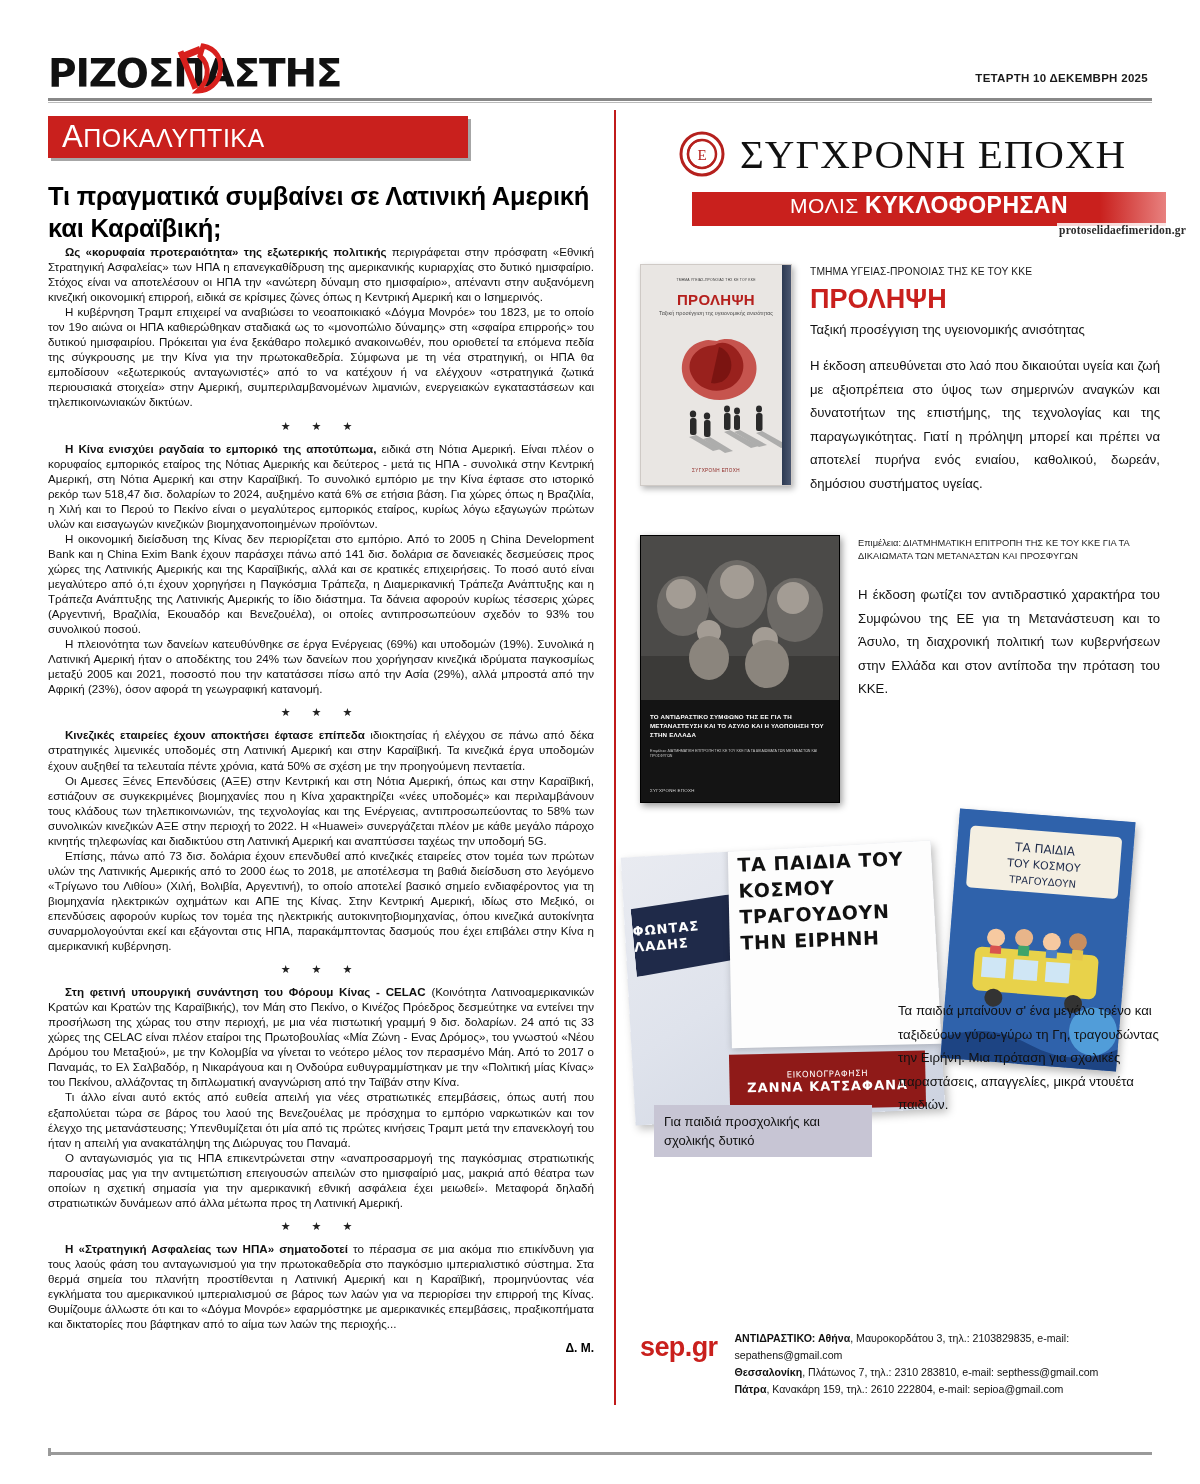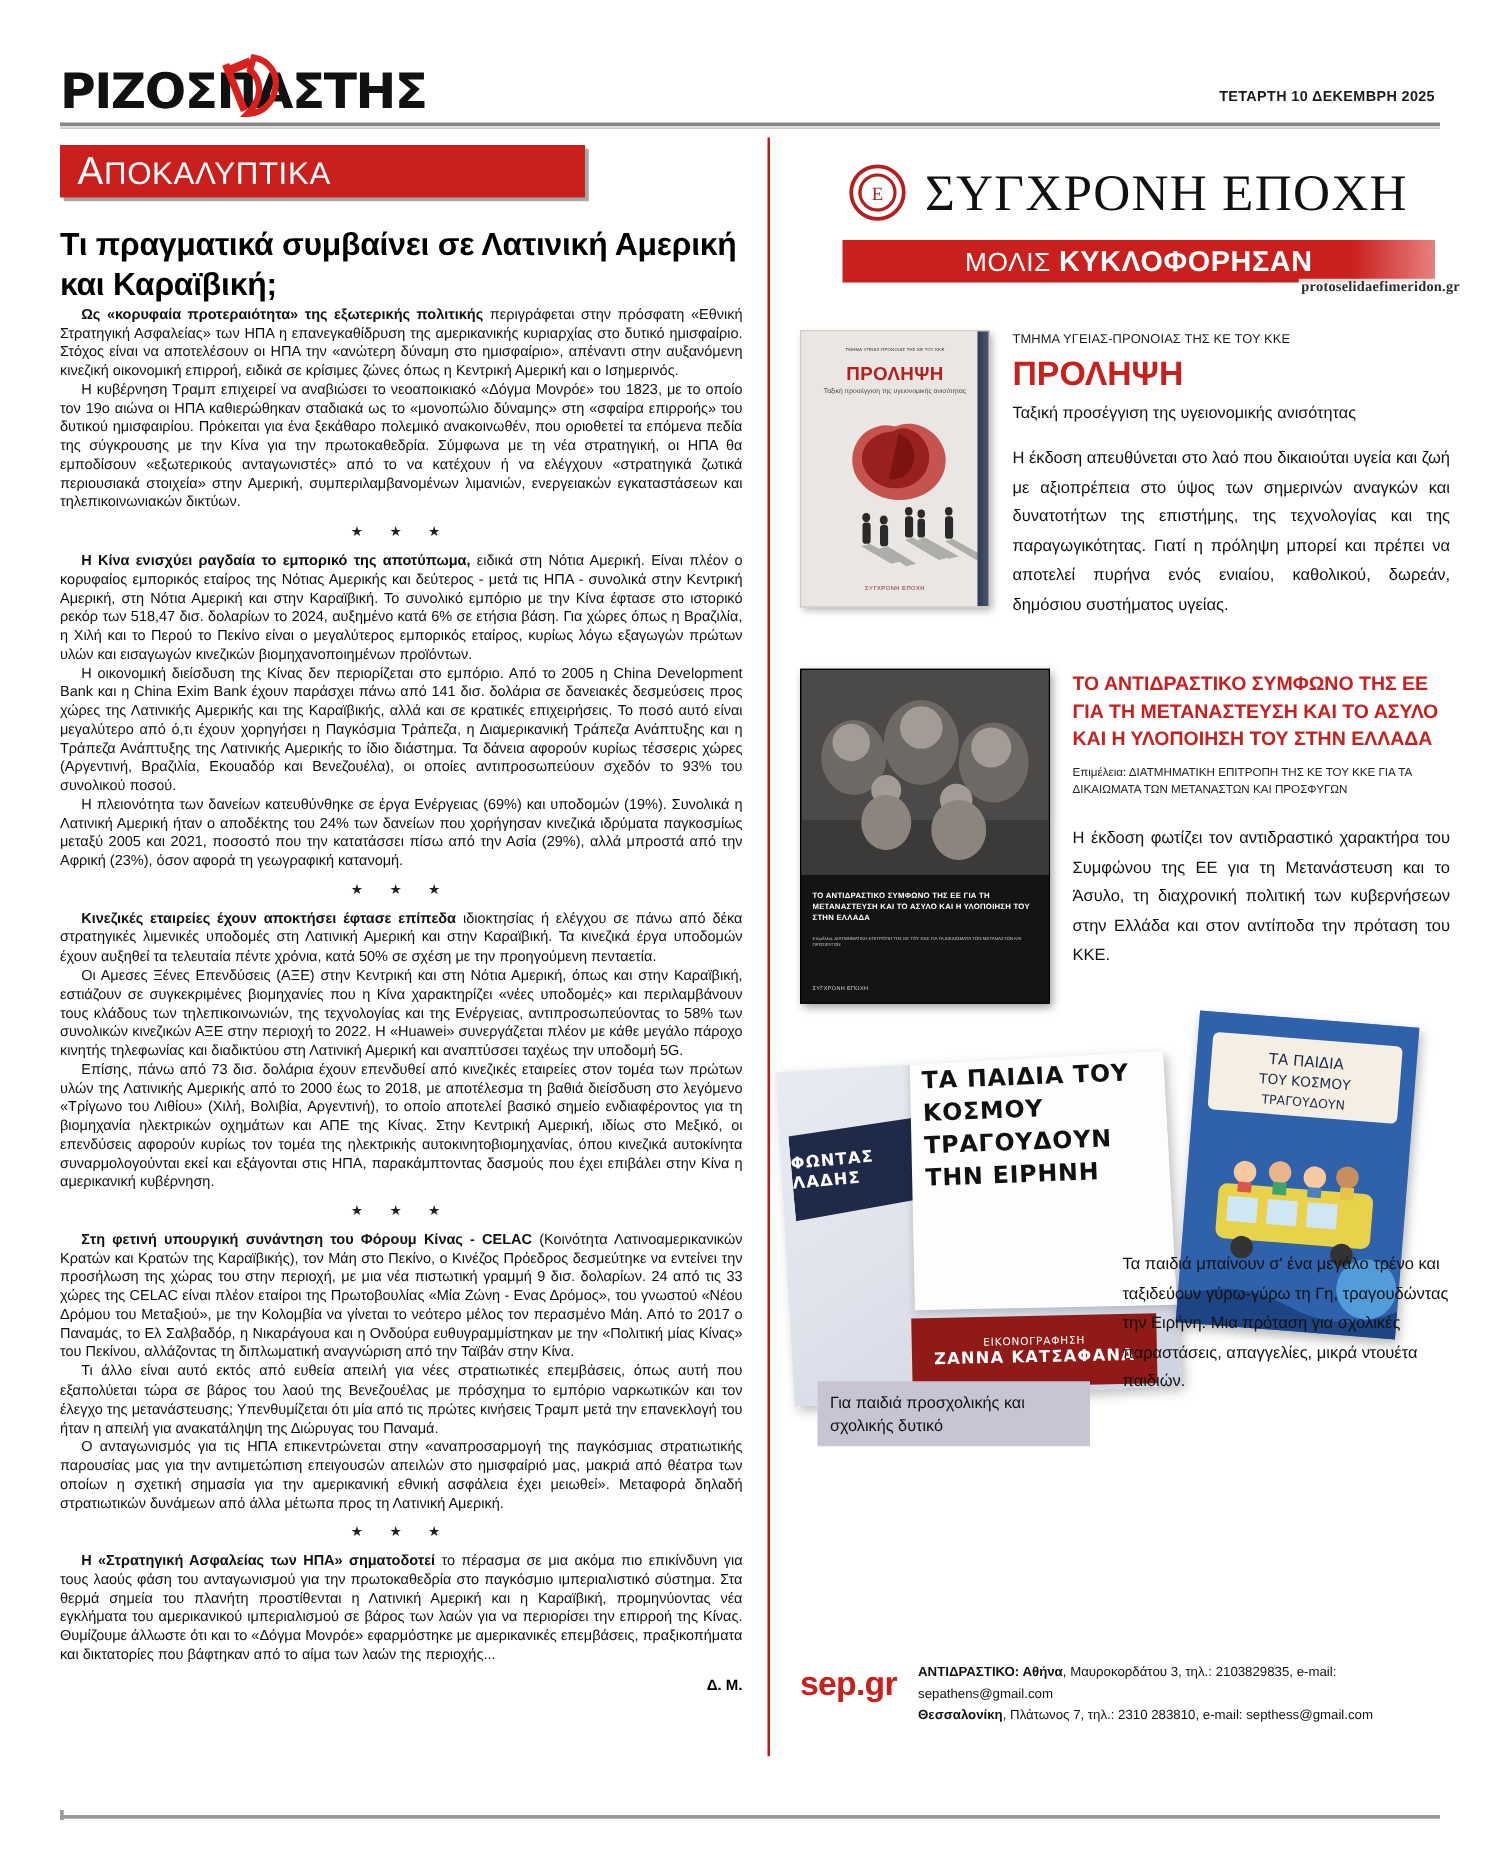--- a/index.html
+++ b/index.html
@@ -136,24 +136,24 @@
   .pub-logo { width: 48px; height: 48px; flex: none; }
   .pub-name {
     font-family: "Liberation Serif", serif;
     font-size: 41px;
     letter-spacing: 1px;
     color: #111;
     white-space: nowrap;
   }
   .newbanner {
     position: relative;
-    margin-top: 10px; margin-left: 34px;
+    margin-top: 10px; margin-left: 52px;
     width: 474px; height: 34px;
     background: linear-gradient(90deg, #c9201d 0%, #c9201d 86%, #e8817f 100%);
-    display: flex; align-items: center; justify-content: center;
+    display: flex; justify-content: center;
   }
   .newbanner-text {
     color: #fff; font-size: 21px; letter-spacing: 0.5px;
     font-family: "Liberation Sans", sans-serif;
   }
   .newbanner-text b { font-weight: 700; font-size: 23px; }
   .watermark {
     position: absolute; right: -22px; bottom: -11px;
     font-family: "Liberation Serif", serif;
     font-weight: 700;
@@ -450,25 +450,20 @@
               <ellipse cx="68" cy="122" rx="20" ry="22"></ellipse>
               <ellipse cx="126" cy="128" rx="22" ry="24"></ellipse>
             </g>
           </svg>
         </div>
         <div class="c2-title">ΤΟ ΑΝΤΙΔΡΑΣΤΙΚΟ ΣΥΜΦΩΝΟ ΤΗΣ ΕΕ ΓΙΑ ΤΗ ΜΕΤΑΝΑΣΤΕΥΣΗ ΚΑΙ ΤΟ ΑΣΥΛΟ ΚΑΙ Η ΥΛΟΠΟΙΗΣΗ ΤΟΥ ΣΤΗΝ ΕΛΛΑΔΑ</div>
         <div class="c2-ed">Επιμέλεια: ΔΙΑΤΜΗΜΑΤΙΚΗ ΕΠΙΤΡΟΠΗ ΤΗΣ ΚΕ ΤΟΥ ΚΚΕ ΓΙΑ ΤΑ ΔΙΚΑΙΩΜΑΤΑ ΤΩΝ ΜΕΤΑΝΑΣΤΩΝ ΚΑΙ ΠΡΟΣΦΥΓΩΝ</div>
         <div class="c2-pub">ΣΥΓΧΡΟΝΗ ΕΠΟΧΗ</div>
       </div>
       <div class="ad-text">
-        <div class="ad-title-red t2">
-          <div>ΤΟ ΑΝΤΙΔΡΑΣΤΙΚΟ ΣΥΜΦΩΝΟ ΤΗΣ ΕΕ</div>
-          <div>ΓΙΑ ΤΗ ΜΕΤΑΝΑΣΤΕΥΣΗ ΚΑΙ ΤΟ ΑΣΥΛΟ</div>
-          <div>ΚΑΙ Η ΥΛΟΠΟΙΗΣΗ ΤΟΥ ΣΤΗΝ ΕΛΛΑΔΑ</div>
-        </div>
         <div class="ad-editor">Επιμέλεια: ΔΙΑΤΜΗΜΑΤΙΚΗ ΕΠΙΤΡΟΠΗ ΤΗΣ ΚΕ ΤΟΥ ΚΚΕ ΓΙΑ ΤΑ ΔΙΚΑΙΩΜΑΤΑ ΤΩΝ ΜΕΤΑΝΑΣΤΩΝ ΚΑΙ ΠΡΟΣΦΥΓΩΝ</div>
         <div class="ad-desc">Η έκδοση φωτίζει τον αντιδραστικό χαρακτήρα του Συμφώνου της ΕΕ για τη Μετανάστευση και το Άσυλο, τη διαχρονική πολιτική των κυβερνήσεων στην Ελλάδα και στον αντίποδα την πρόταση του ΚΚΕ.</div>
       </div>
     </div>
 
     <div class="kids">
       <div class="kids-cover">
         <div class="kids-flag">
           <span>ΦΩΝΤΑΣ ΛΑΔΗΣ</span>
         </div>
@@ -513,16 +508,17 @@
       <div class="kids-desc">Τα παιδιά μπαίνουν σ' ένα μεγάλο τρένο και ταξιδεύουν γύρω-γύρω τη Γη, τραγουδώντας την Ειρήνη. Μια πρόταση για σχολικές παραστάσεις, απαγγελίες, μικρά ντουέτα παιδιών.</div>
     </div>
 
   </div>
 
   <div class="adfooter">
     <div class="sep-logo">sep.gr</div>
     <div class="stores" id="stores-list">
         <div><b>ΑΝΤΙΔΡΑΣΤΙΚΟ: </b><span class="city">Αθήνα</span>, Μαυροκορδάτου 3, τηλ.: 2103829835,  e-mail: sepathens@gmail.com</div>
         <div><span class="city">Θεσσαλονίκη</span>, Πλάτωνος 7, τηλ.: 2310 283810,  e-mail: septhess@gmail.com</div>
+        <div><span class="city">Πάτρα</span>, Κανακάρη 159, τηλ.: 2610 222804, e-mail: sepioa@gmail.com</div>
       </div>
   </div>
 
 </div>
 
 </body></html>

